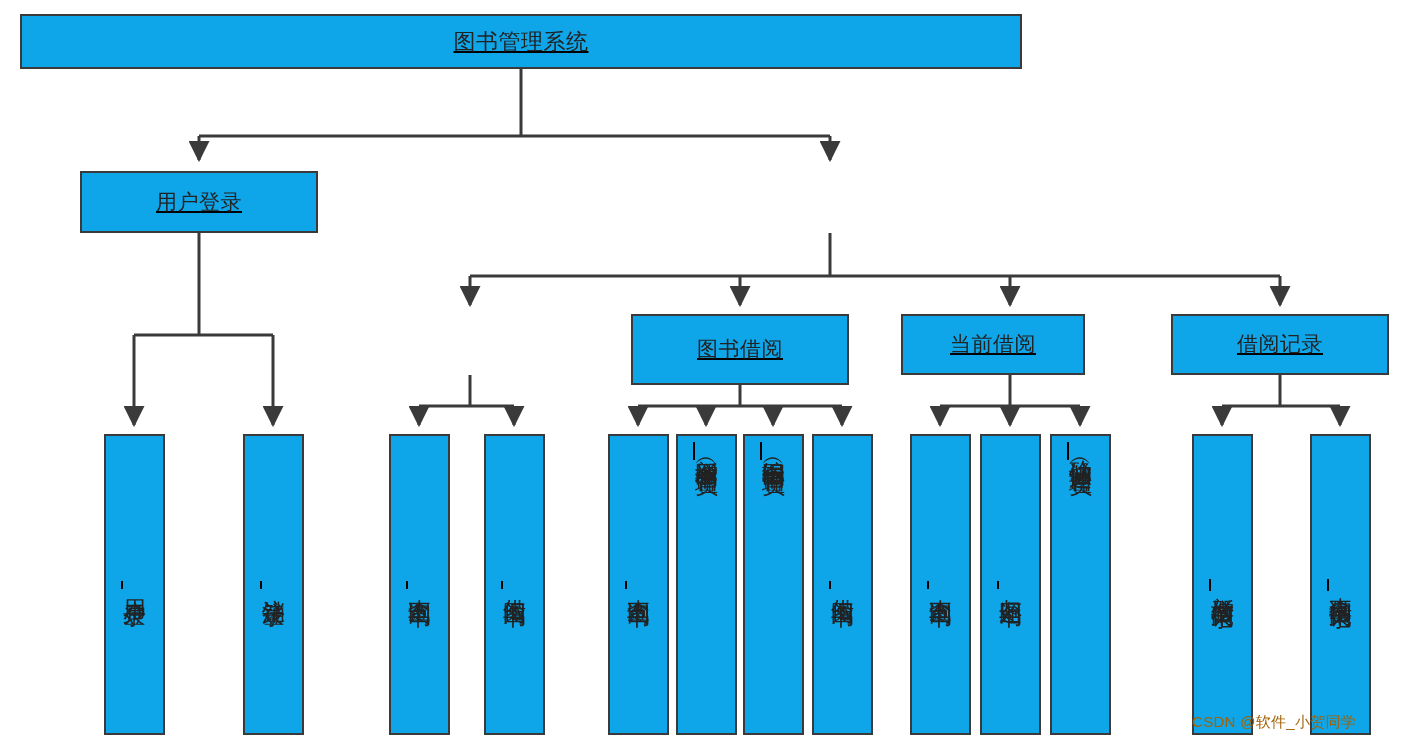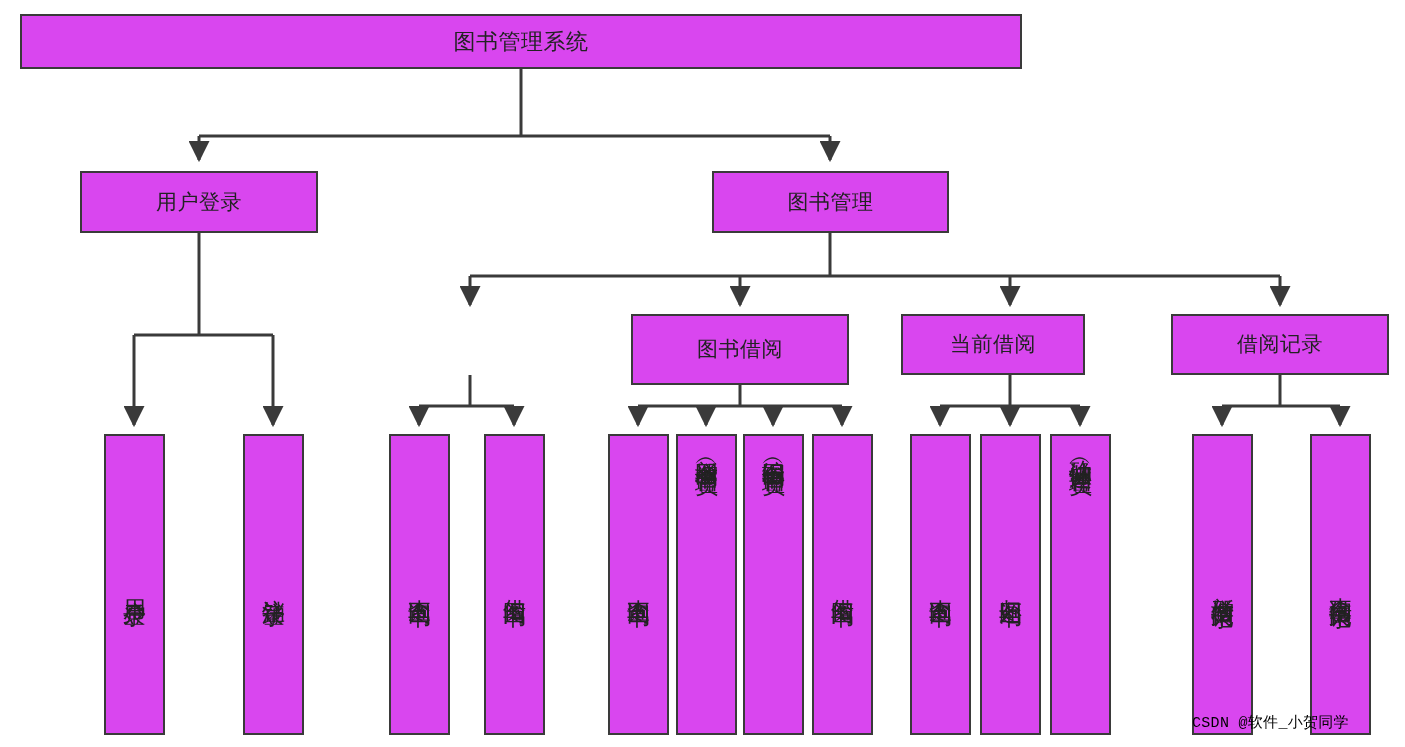--- a/index.html
+++ b/index.html
@@ -25,26 +25,27 @@
     position: absolute;
     left: 0;
     top: 0;
     width: 1405px;
     height: 747px;
     pointer-events: none;
   }
   .node {
     position: absolute;
     box-sizing: border-box;
-    background: #d946ef;
+    background: #0ea5e9;
     border: 2px solid #3a3a3a;
     display: flex;
     align-items: center;
     justify-content: center;
     overflow: hidden;
+    text-decoration: underline;
   }
   .node .label {
     color: #222222;
     font-family: "Liberation Sans", "DejaVu Sans", sans-serif;
     line-height: 1.08;
     white-space: pre;
     text-align: center;
   }
   
   .node.horiz .label {
@@ -69,22 +70,22 @@
     padding-bottom: 6px;
   }
   .node.vert.mid .label {
     align-self: center;
   }
   .watermark {
     position: absolute;
     left: 1192px;
     top: 713px;
     font-size: 15px;
-    color: #000000;
-    font-family: Liberation Mono, monospace;
+    color: #a16207;
+    font-family: Liberation Sans, sans-serif;
     white-space: nowrap;
     letter-spacing: 0.3px;
   }
 </style>
 </head>
 <body>
 
 <div id="diagram-root">
 
   <svg id="connectors" viewBox="0 0 1405 747" xmlns="http://www.w3.org/2000/svg">
@@ -138,23 +139,20 @@
   </svg>
 
   <div class="node horiz root" style="left:20px; top:14px; width:1002px; height:55px;">
     <span class="label">图书管理系统</span>
   </div>
 
   <div class="node horiz" style="left:80px; top:171px; width:238px; height:62px;">
     <span class="label">用户登录</span>
   </div>
 
-  <div class="node horiz" style="left:712px; top:171px; width:237px; height:62px;">
-    <span class="label">图书管理</span>
-  </div>
 
 
   <div class="node horiz" style="left:631px; top:314px; width:218px; height:71px;">
     <span class="label">图书借阅</span>
   </div>
 
   <div class="node horiz" style="left:901px; top:314px; width:184px; height:61px;">
     <span class="label">当前借阅</span>
   </div>
 

